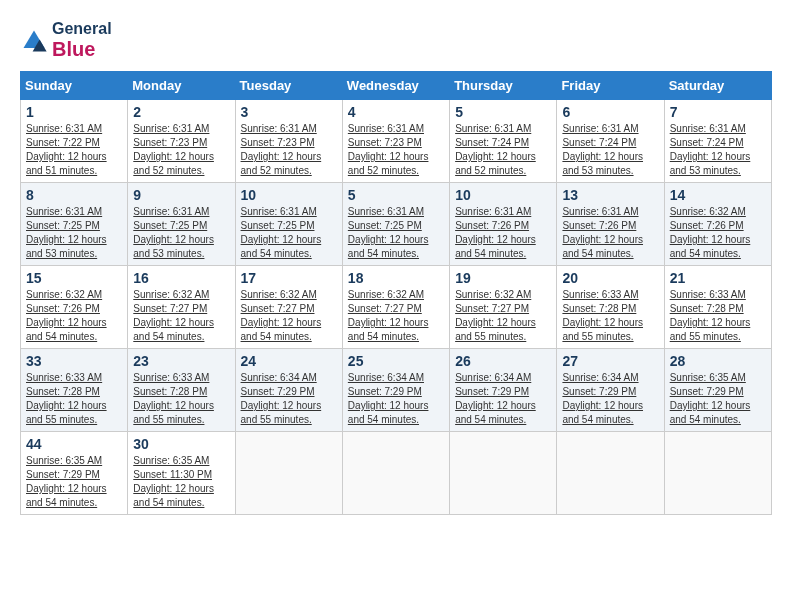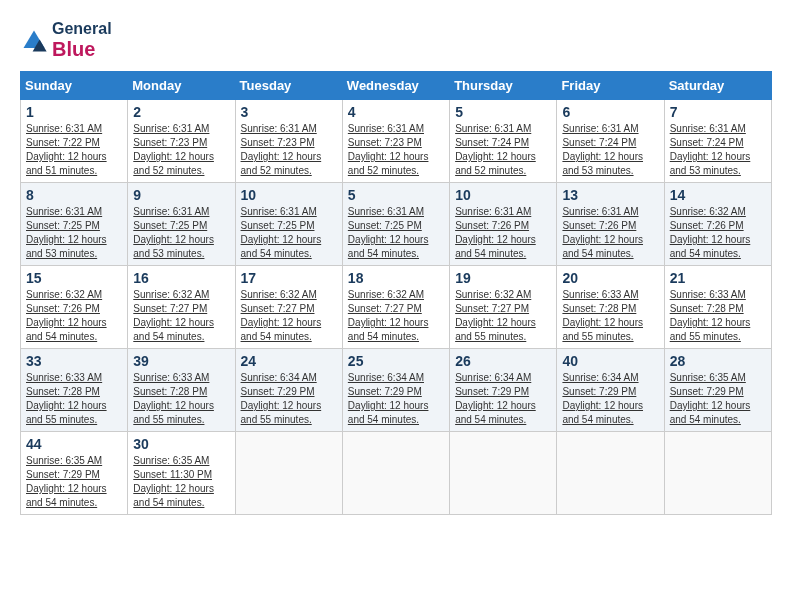--- a/index.html
+++ b/index.html
@@ -292,21 +292,21 @@
       <tr>
         <td>
         <span class="day-num">33</span>
         <div class="day-info">
           <span>Sunrise: 6:33 AM</span><br>
           <span>Sunset: 7:28 PM</span><br>
           <span>Daylight: 12 hours and 55 minutes.</span>
         </div>
       </td>
         <td>
-        <span class="day-num">39</span>
+        <span class="day-num">23</span>
         <div class="day-info">
           <span>Sunrise: 6:33 AM</span><br>
           <span>Sunset: 7:28 PM</span><br>
           <span>Daylight: 12 hours and 55 minutes.</span>
         </div>
       </td>
         <td>
         <span class="day-num">24</span>
         <div class="day-info">
           <span>Sunrise: 6:34 AM</span><br>
@@ -324,21 +324,21 @@
       </td>
         <td>
         <span class="day-num">26</span>
         <div class="day-info">
           <span>Sunrise: 6:34 AM</span><br>
           <span>Sunset: 7:29 PM</span><br>
           <span>Daylight: 12 hours and 54 minutes.</span>
         </div>
       </td>
         <td>
-        <span class="day-num">40</span>
+        <span class="day-num">27</span>
         <div class="day-info">
           <span>Sunrise: 6:34 AM</span><br>
           <span>Sunset: 7:29 PM</span><br>
           <span>Daylight: 12 hours and 54 minutes.</span>
         </div>
       </td>
         <td>
         <span class="day-num">28</span>
         <div class="day-info">
           <span>Sunrise: 6:35 AM</span><br>

